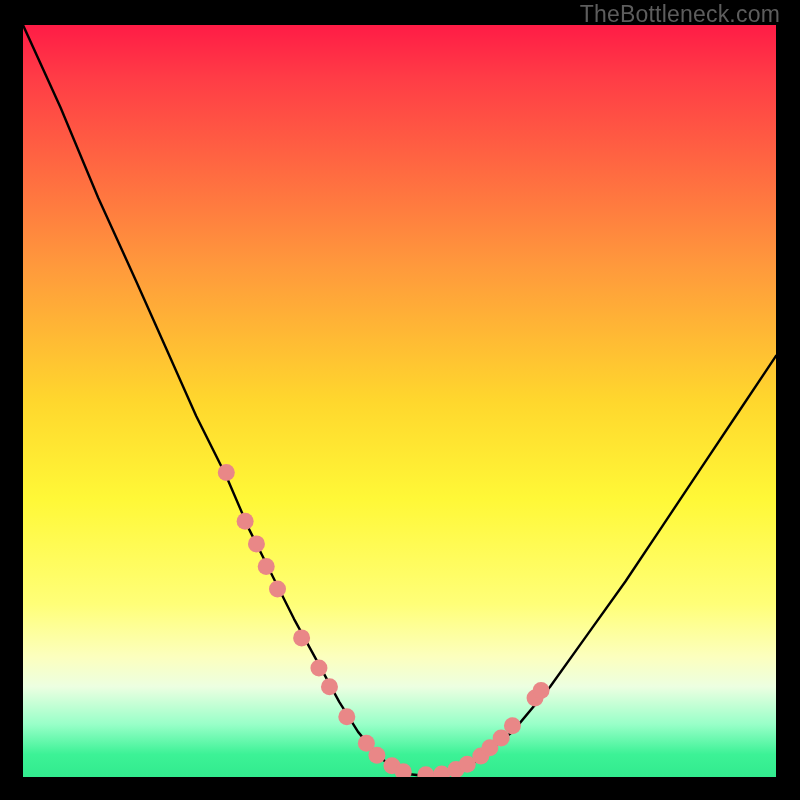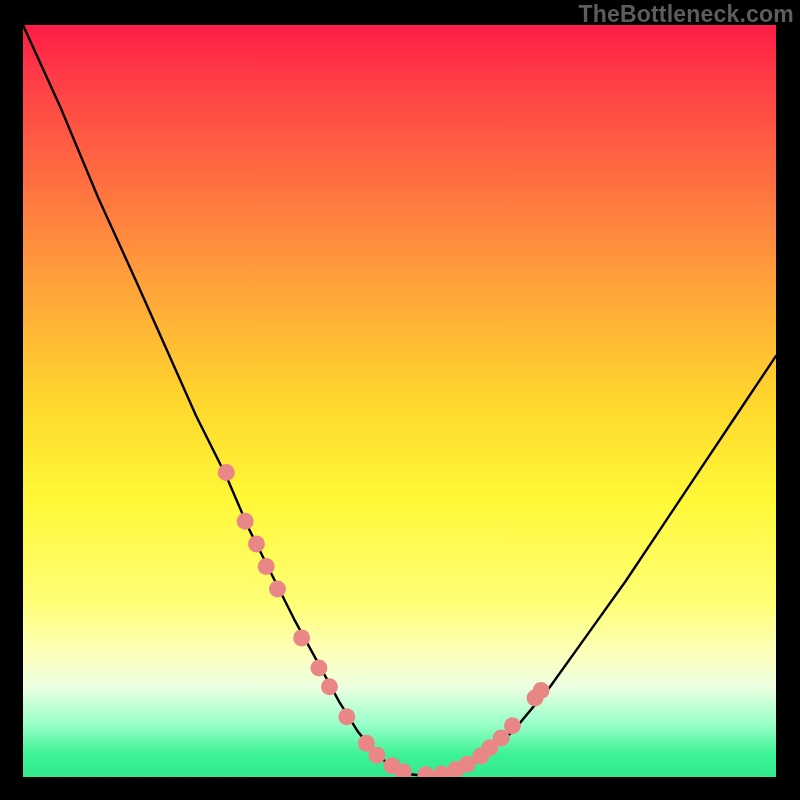--- a/index.html
+++ b/index.html
@@ -38,24 +38,24 @@
       rgb(252, 255, 190) 84%,
       rgb(236, 255, 225) 88%,
       rgb(152, 255, 200) 93%,
       rgb(60, 242, 150) 97%,
       rgb(50, 235, 142) 100%
     );
   }
   .watermark {
     position: absolute;
     top: 1px;
-    right: 6px;
+    right: 20px;
     color: #5d5d5d;
     font-size: 23px;
-    font-weight: 700;
+    font-weight: 400;
     letter-spacing: 0.2px;
     user-select: none;
   }
   svg.curve {
     position: absolute;
     inset: 0;
   }
 </style>
 </head>
 <body>

